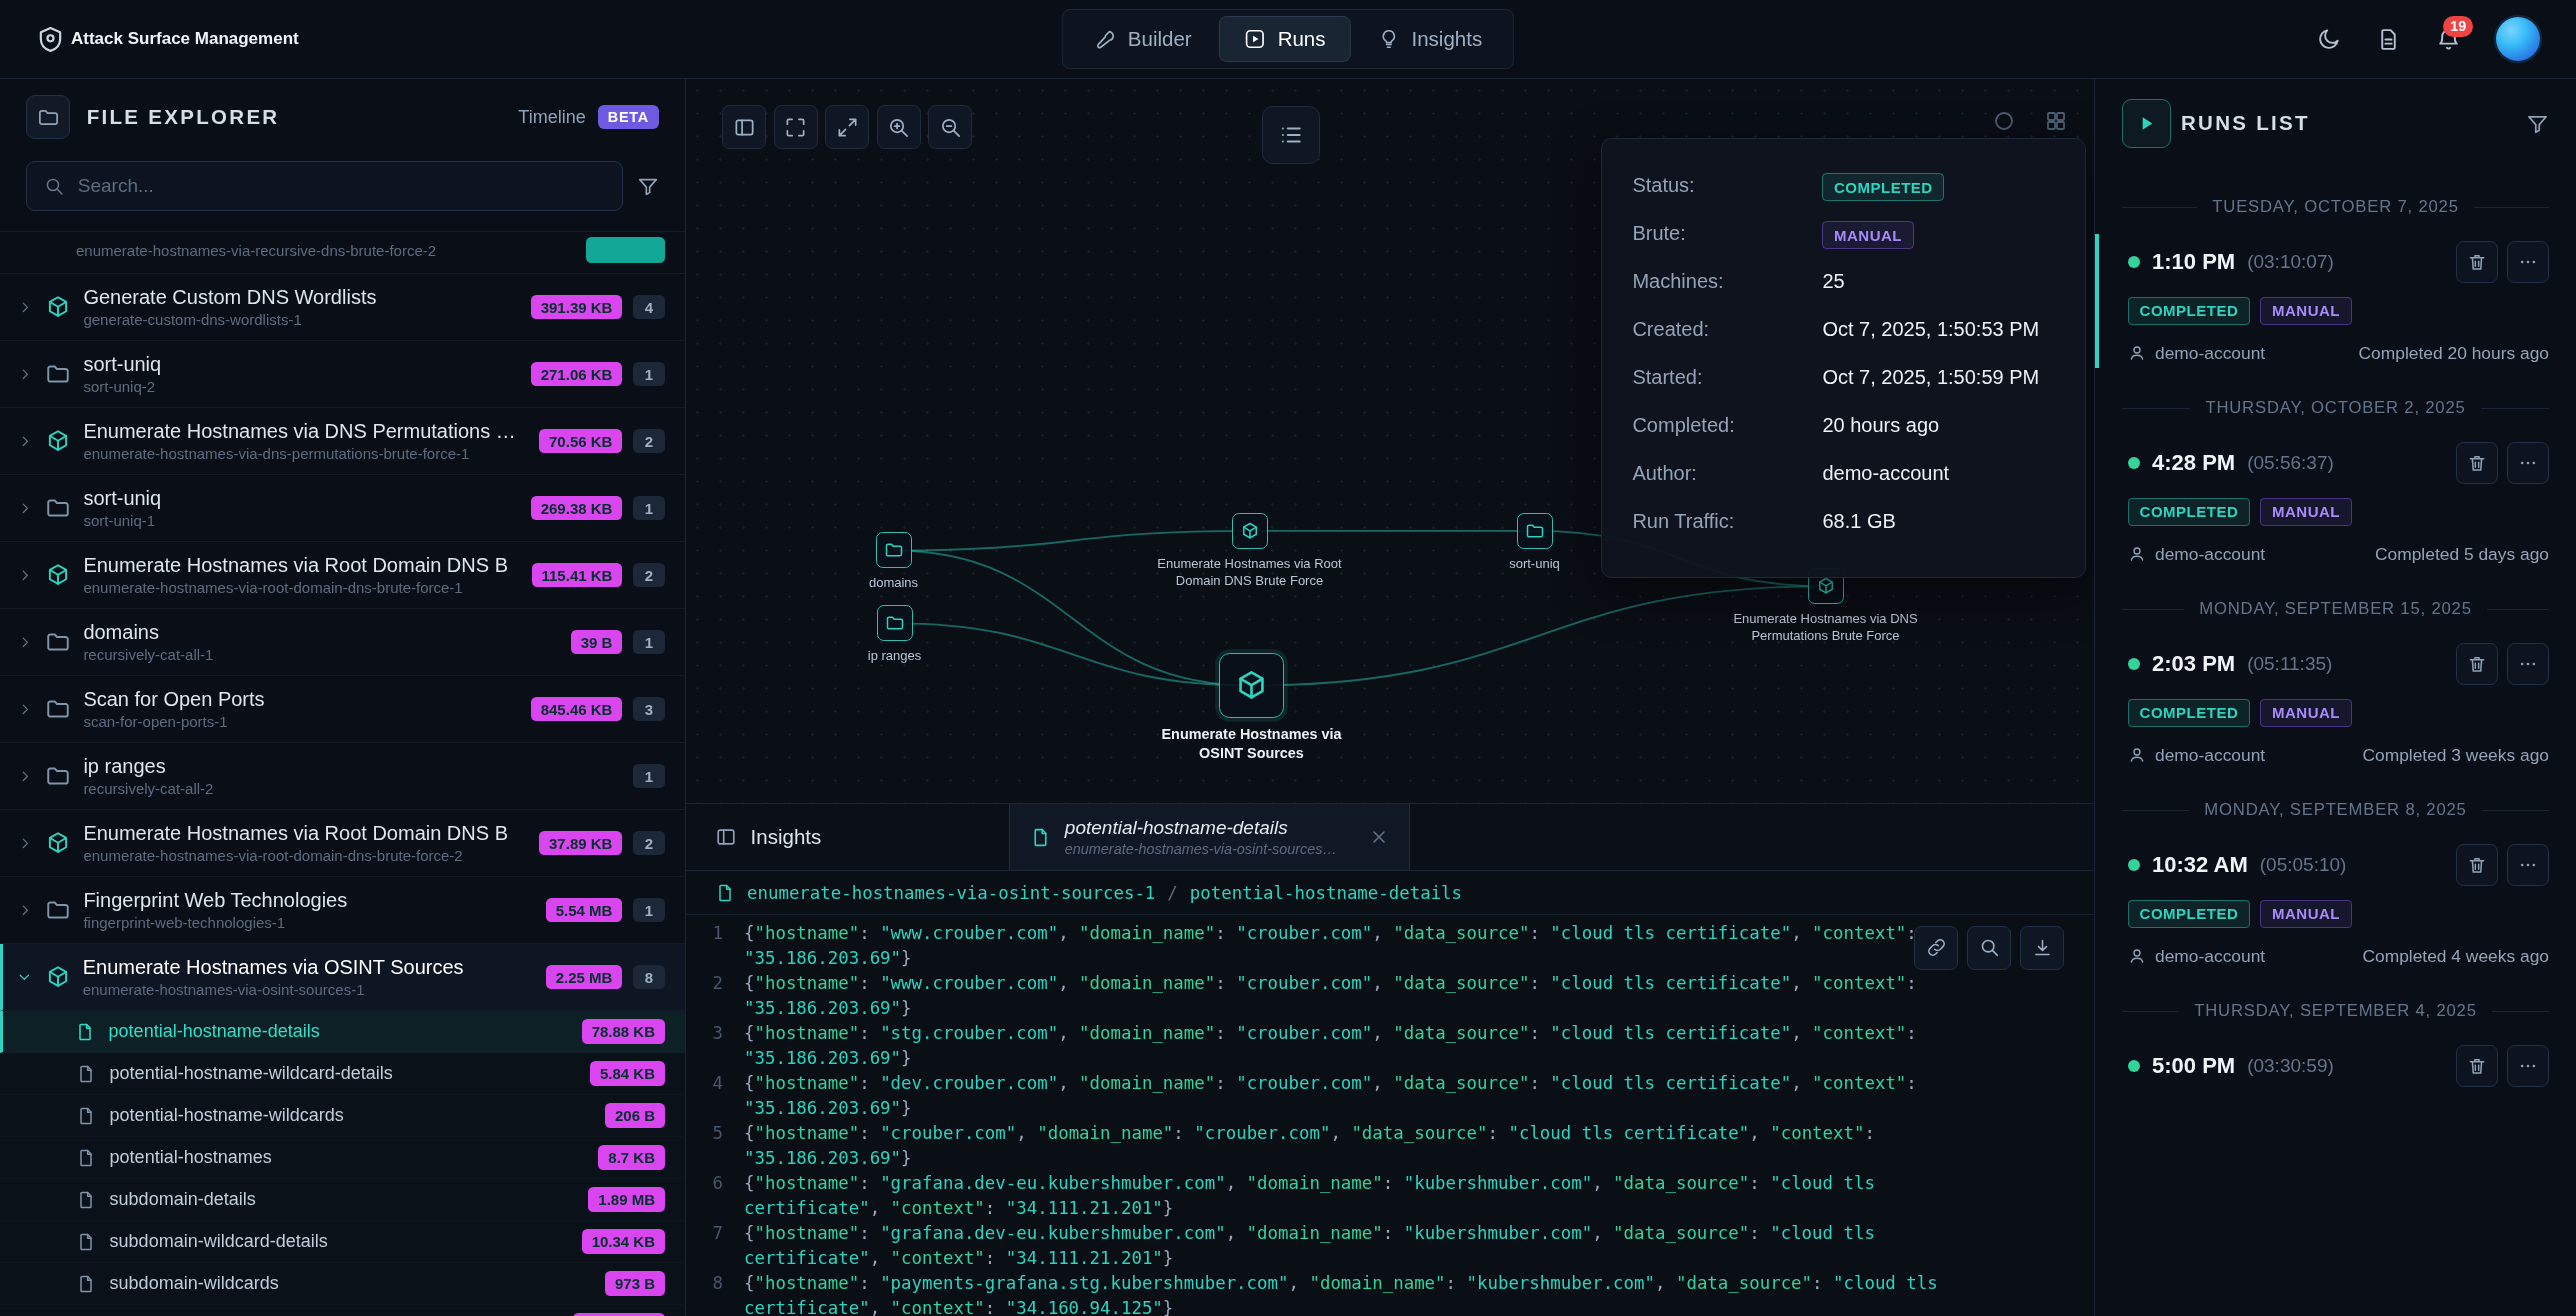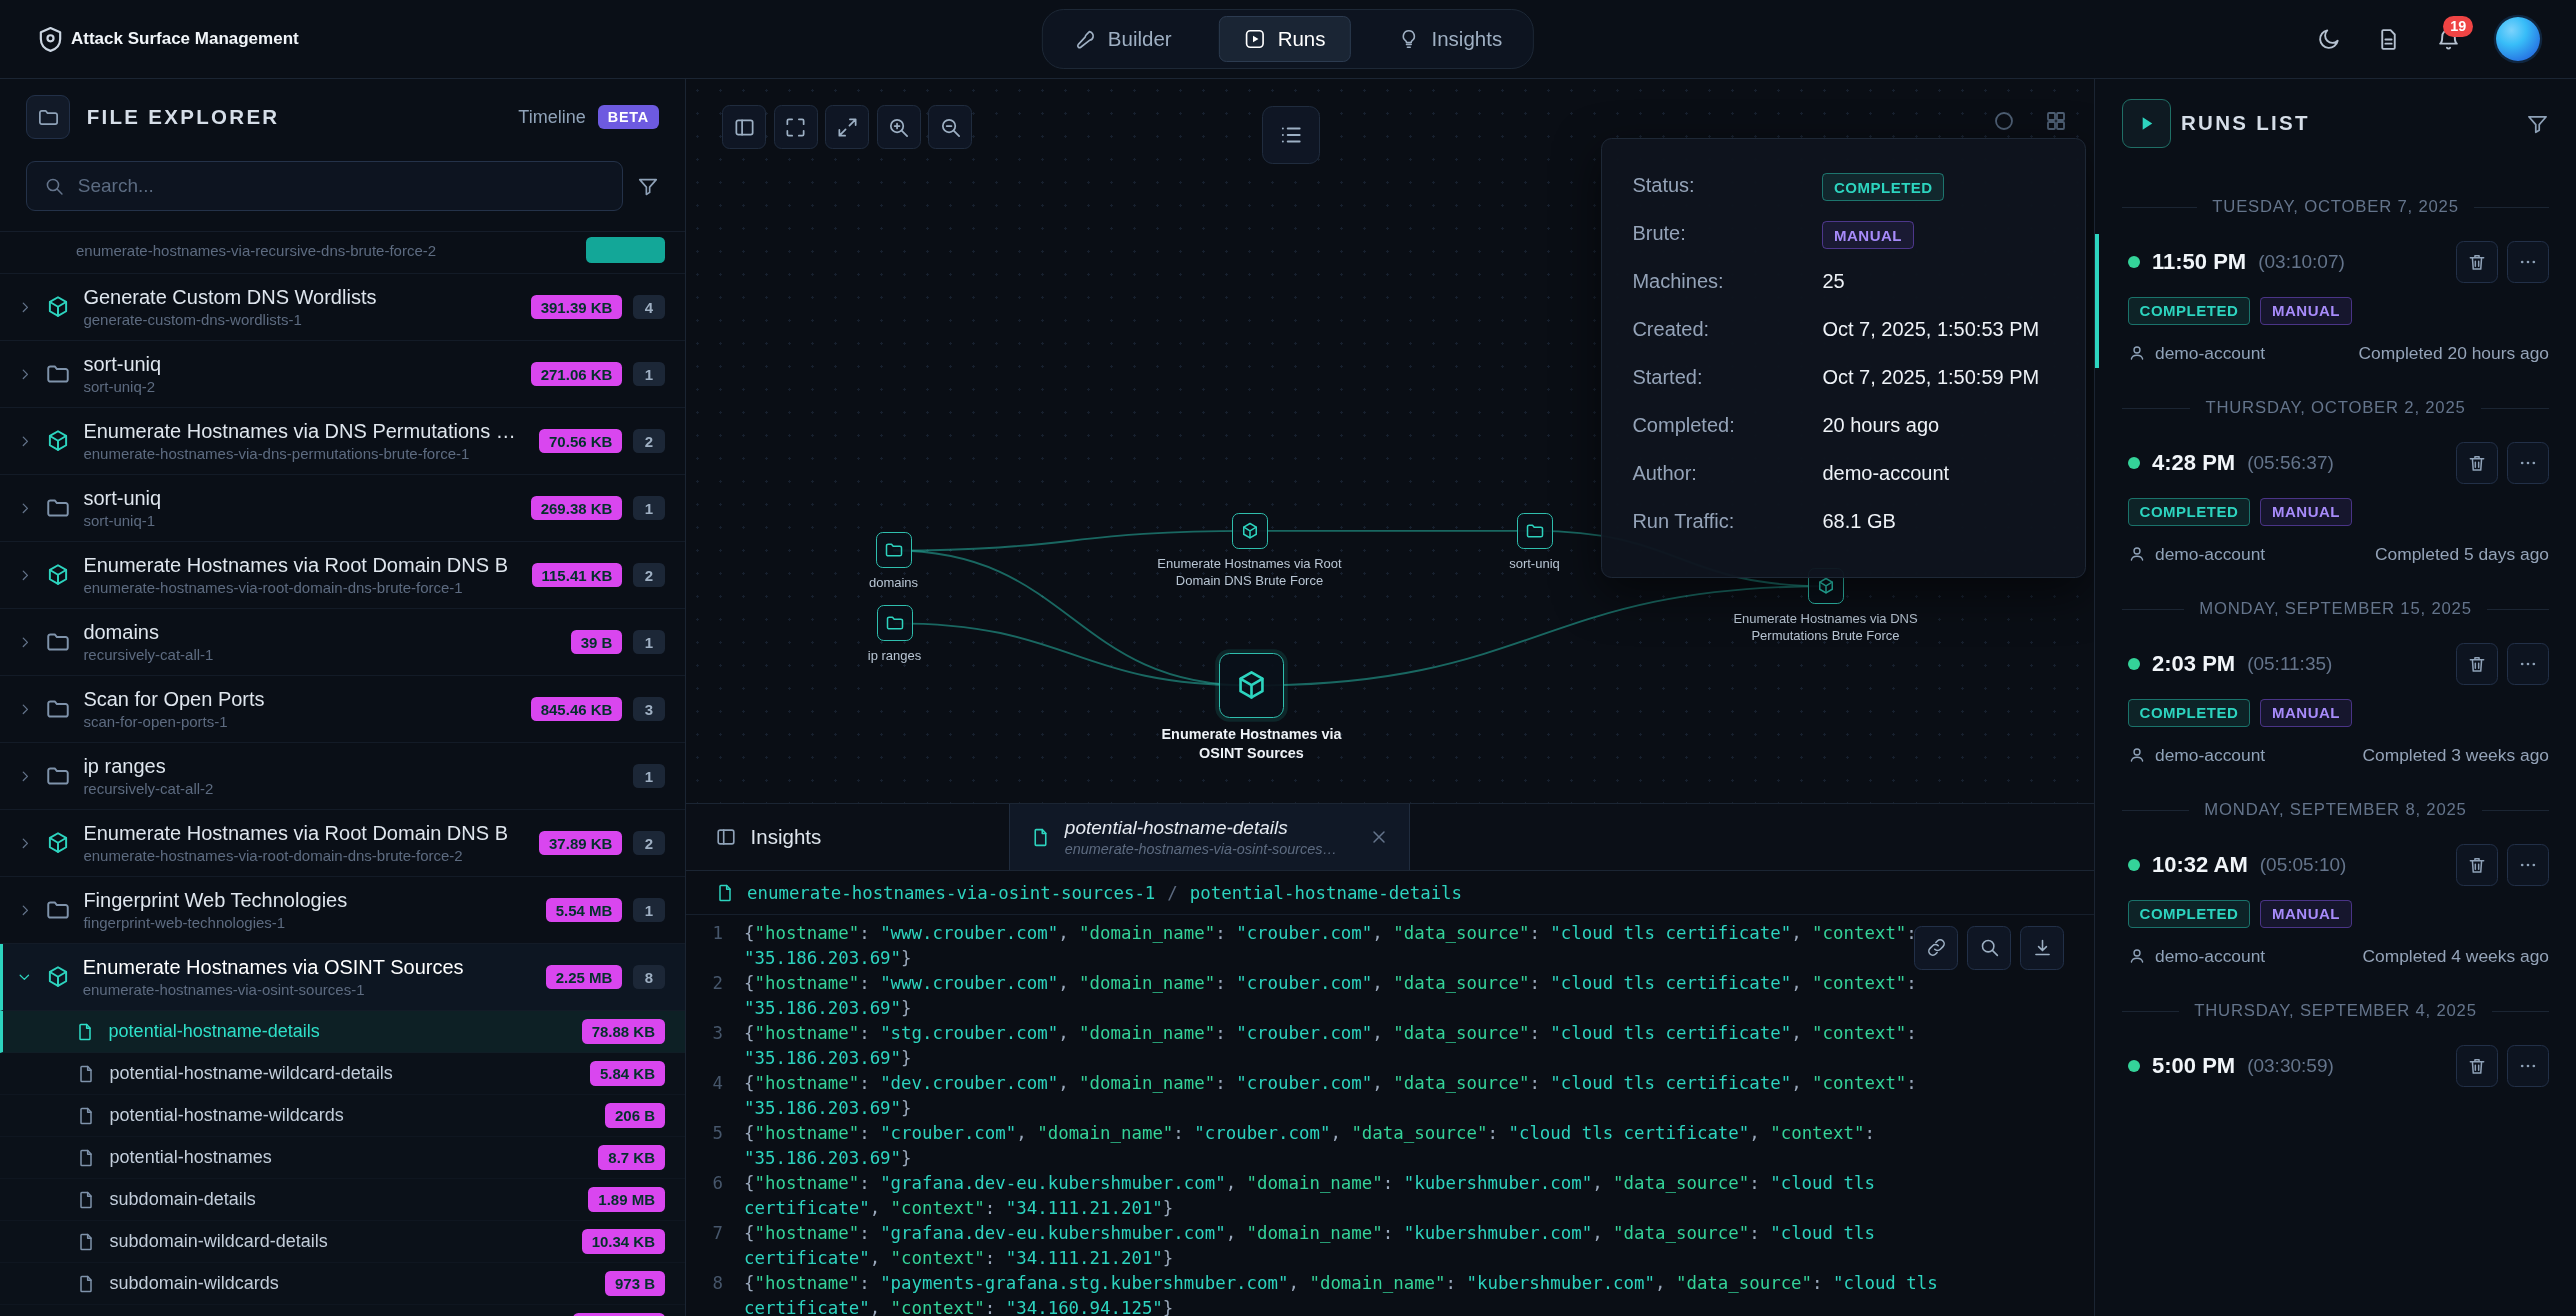--- a/index.html
+++ b/index.html
@@ -6,22 +6,22 @@
   html,body{width:2576px;height:1316px;overflow:hidden;background:#090d14;color:#e5eaf1;
     font-family:"Liberation Sans",sans-serif;font-size:20px}
   .icon{display:inline-flex;width:1em;height:1em;flex:none}
   .icon svg{width:100%;height:100%;fill:none;stroke:currentColor;stroke-width:1.8;stroke-linecap:round;stroke-linejoin:round}
 
   
   .topbar{height:79px;display:flex;align-items:center;justify-content:space-between;padding:0 36px;
     background:#0a0f17;border-bottom:0.8px solid #1b2533;position:relative;z-index:20}
   .brand{display:flex;align-items:center;gap:6px;font-size:17px;font-weight:700;color:#f1f5f9}
   .brand .icon{font-size:29px;color:#cbd5e1}
-  .nav{position:absolute;left:50%;transform:translateX(-50%);display:flex;gap:22px;background:#0d1420;
-    border:0.8px solid #1d2836;border-radius:22px;padding:6px}
+  .nav{position:absolute;left:50%;transform:translateX(-50%);display:flex;gap:2px;background:#0d1420;
+    border:0.8px solid #1d2836;border-radius:8px;padding:6px}
   .nav-tab{display:flex;align-items:center;gap:12px;padding:10px 24px;border-radius:7.6px;color:#9fb0c3;
     font-size:20.5px;cursor:pointer;border:0.8px solid transparent}
   .nav-tab .icon{font-size:22px}
   .nav-tab.active{background:#1a2534;border-color:#2c3b50;color:#fff}
   .tb-actions{display:flex;align-items:center;gap:35px}
   .tb-btn{background:none;border:none;color:#b6c2d1;cursor:pointer;position:relative;display:inline-flex}
   .tb-btn .icon{font-size:25px}
   .bell-badge{position:absolute;top:-10.6px;right:-12px;background:#ef4444;color:#fff;font-size:14.4px;
     font-weight:700;border-radius:757px;padding:2.3px 6.8px;font-family:"Liberation Sans",sans-serif}
   .avatar{width:44px;height:44px;border-radius:50%;border:none;cursor:pointer;
@@ -880,21 +880,21 @@
               <path d="M3 5h18l-7.2 8.2V19l-3.6 2.2v-8z"></path>
             </svg>
           </span>
       </button>
     </div>
     <div class="rl-body" id="rl-body">
         <div class="date-sep">TUESDAY, OCTOBER 7, 2025</div>
         <div class="run-card selected">
           <div class="run-top">
             <span class="dot"></span>
-            <span class="run-time">11:50 PM</span>
+            <span class="run-time">1:10 PM</span>
             <span class="run-dur">(03:10:07)</span>
             <div class="run-actions">
               <button class="ra-btn">
                 <span class="icon">
                   <svg viewBox="0 0 24 24">
                     <path d="M4 7h16M9.5 7V4.5h5V7M6.5 7l1 13.5h9l1-13.5M10 11v6M14 11v6"></path>
                   </svg>
                 </span>
               </button>
               <button class="ra-btn">

